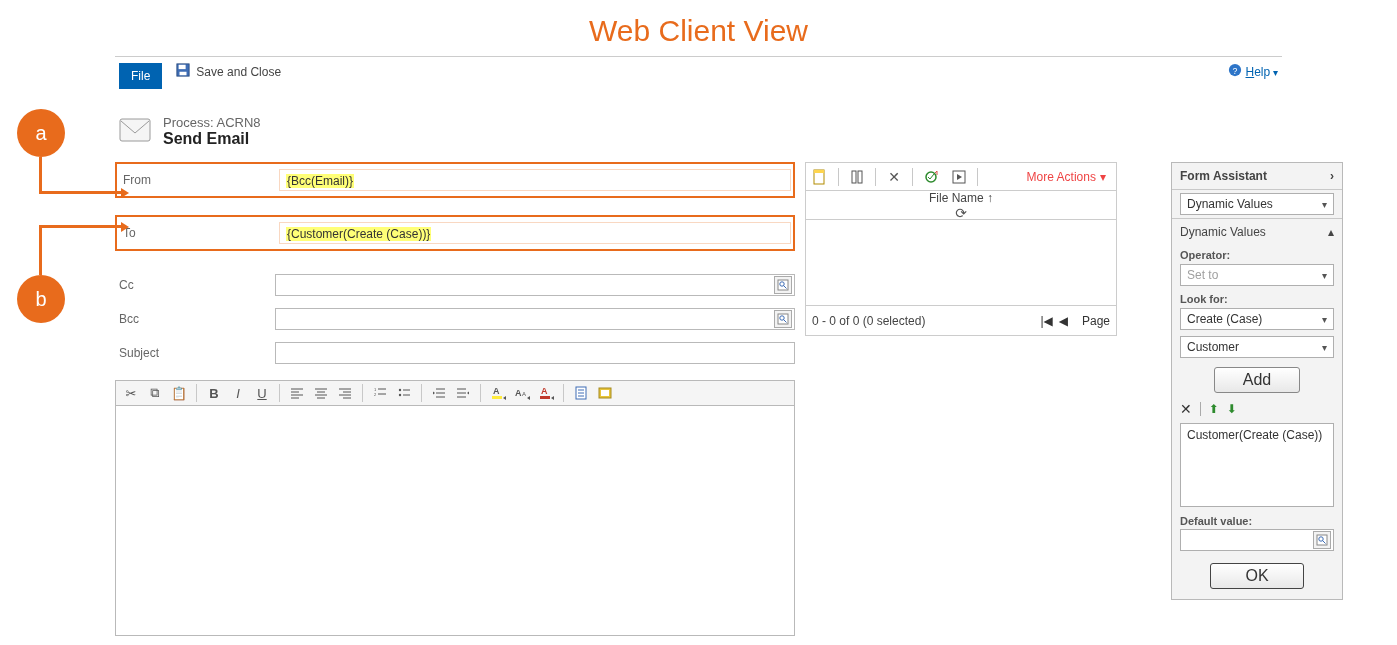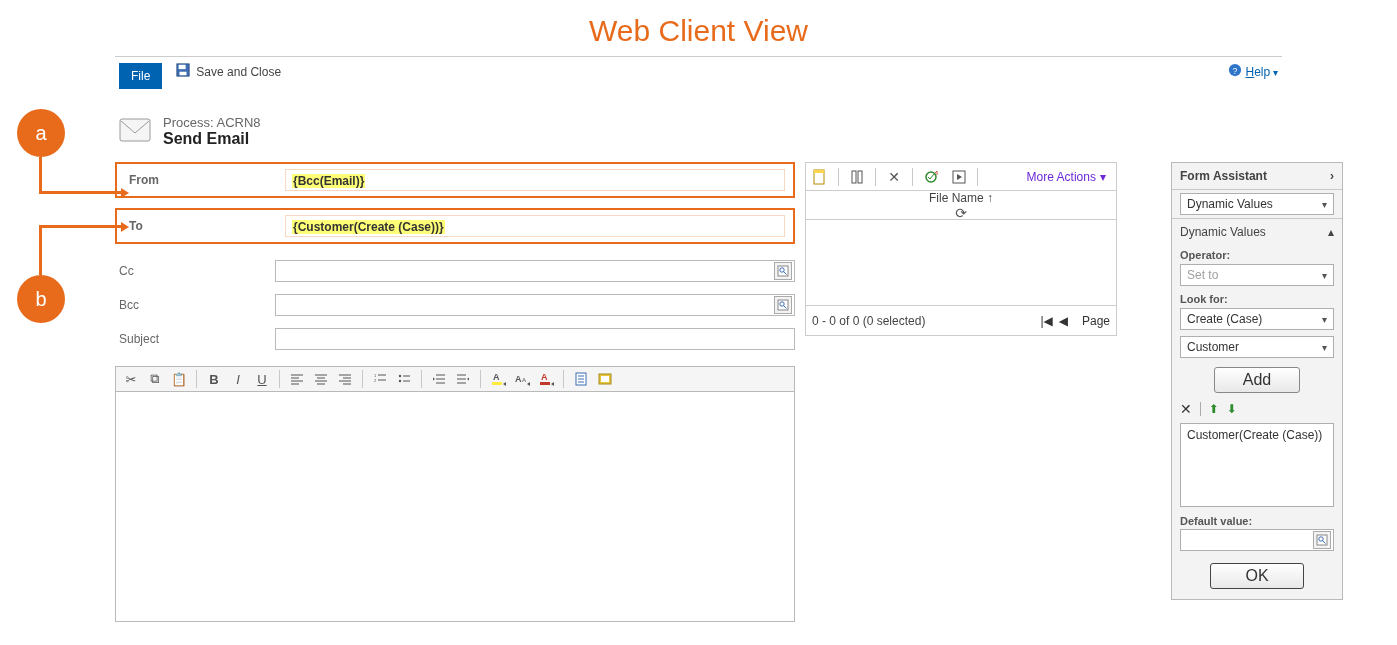--- a/index.html
+++ b/index.html
@@ -114,23 +114,22 @@
     border: 1px solid #aaa;
     background: #f3f3f3;
     display: flex;
     align-items: center;
     justify-content: center;
     cursor: pointer;
   }
   .hl { background: #FFFF77; color: #333; padding: 0 1px; }
   .orange-box {
     border: 2px solid #E86B1C;
-    margin-bottom: 10px;
-    padding: 0 8px;
-    font-weight: bold;
+    margin-bottom: 17px;
+    padding: 0 2px;
   }
   .orange-box .field { height: 32px; }
   .orange-box .val { border: 1px solid #E86B1C44; }
   
   .rt-toolbar {
     border: 1px solid #B9B9B9;
     background: #F5F5F5;
     height: 26px;
     display: flex;
     align-items: center;
@@ -185,21 +184,21 @@
     width: 1px;
     height: 18px;
     background: #C8C8C8;
   }
   .more-actions {
     margin-left: auto;
     display: flex;
     align-items: center;
     gap: 4px;
     cursor: pointer;
-    color: #6d28d9;
+    color: #ef4444;
     font-size: 12px;
     padding-right: 6px;
   }
   .att-head {
     border: 1px solid #ccc;
     border-top: 1px solid #ccc;
     height: 30px;
     display: flex;
     align-items: center;
     padding: 0 4px;

